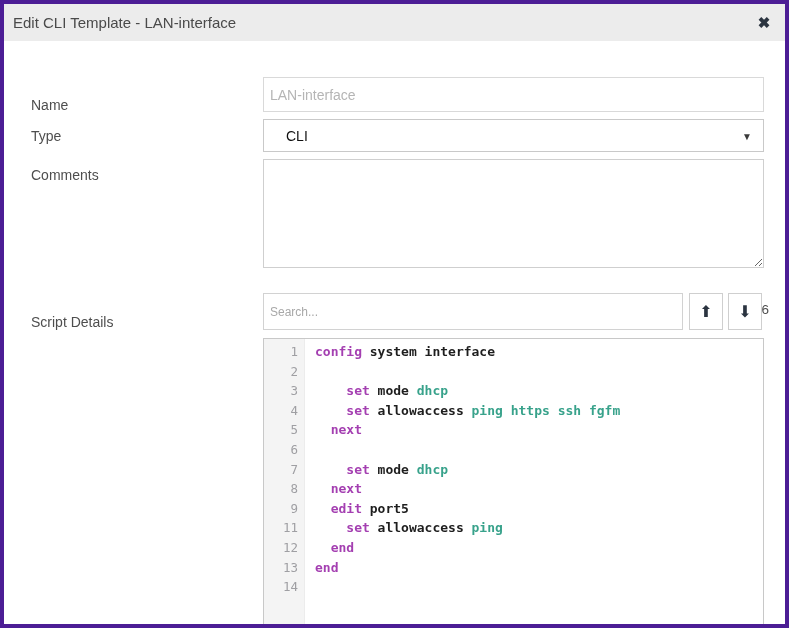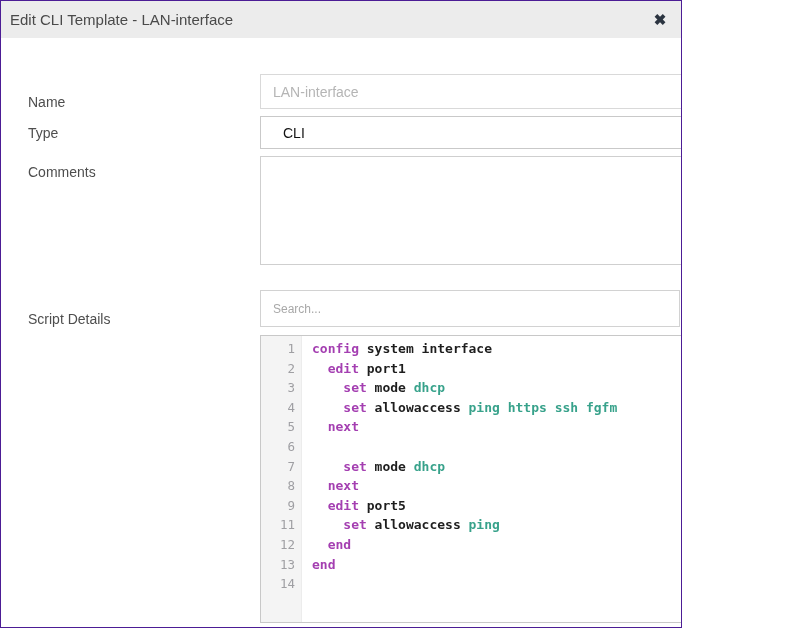--- a/index.html
+++ b/index.html
@@ -1,22 +1,22 @@
 <!DOCTYPE html>
 <html style="--keyword: #a43fb1; --value: #38a28b; --text: #1e1e1e; --line_number: #9f9fa3; --titlebar_bg: #ececec; --icon: #2b3440;"><head>
 <meta charset="utf-8">
 <style>
   * { margin:0; padding:0; box-sizing:border-box; }
   html,body { background:#fff; }
   body { font-family:"Liberation Sans","DejaVu Sans",sans-serif; }
 
   .dialog {
     position:relative;
-    width:682px; height:628px;
-    border:1px solid #4c1d95;
+    width:789px; height:628px;
+    border:4px solid #4c1d95;
     background:#fff;
     overflow:hidden;
   }
 
   .titlebar {
     position:absolute; left:0; top:0; right:0; height:37px;
     background:var(--titlebar_bg,#ececec);
     display:flex; align-items:center;
   }
   .titlebar .title {
@@ -35,21 +35,21 @@
   }
   #label-name   { top:93px;text-align:center; }
   #label-type   { top:124px; }
   #label-comments { top:163px; }
   #label-script { top:310px; }
 
   .text-input {
     position:absolute; left:259px; width:501px;
     border:1px solid #d2d2d2; background:#fff;
     font-family:"Liberation Sans","DejaVu Sans",sans-serif;
-    font-size:14px; color:#ef4444; padding:0 12px;
+    font-size:14px; color:#ef4444; padding:0 6px;
   }
   .text-input::placeholder { color:#b5b5b5; opacity:1; }
 
   #name-input { top:73px; height:35px; border-color:#d9d9d9; }
 
   .select-box {
     position:absolute; left:259px; top:115px; width:501px; height:33px;
     border:1px solid #c9c9c9; background:#fff;
     display:flex; align-items:center;
     font-size:14px; color:#111; padding:0 22px;
@@ -143,21 +143,20 @@
 
   <div class="code-editor">
     <div class="gutter-strip"></div>
     <div class="code-lines">
         <div class="code-line">
           <span class="ln">1</span>
           <span class="lc"><span class="tok-k">config</span><span class="tok-p"> system interface</span></span>
         </div>
         <div class="code-line">
           <span class="ln">2</span>
-          <span class="lc"><span class="tok-p">  </span><span class="tok-k">edit</span><span class="tok-p"> port1</span></span>
         </div>
         <div class="code-line">
           <span class="ln">3</span>
           <span class="lc"><span class="tok-p">    </span><span class="tok-k">set</span><span class="tok-p"> mode </span><span class="tok-v">dhcp</span></span>
         </div>
         <div class="code-line">
           <span class="ln">4</span>
           <span class="lc"><span class="tok-p">    </span><span class="tok-k">set</span><span class="tok-p"> allowaccess </span><span class="tok-v">ping https ssh fgfm</span></span>
         </div>
         <div class="code-line">

